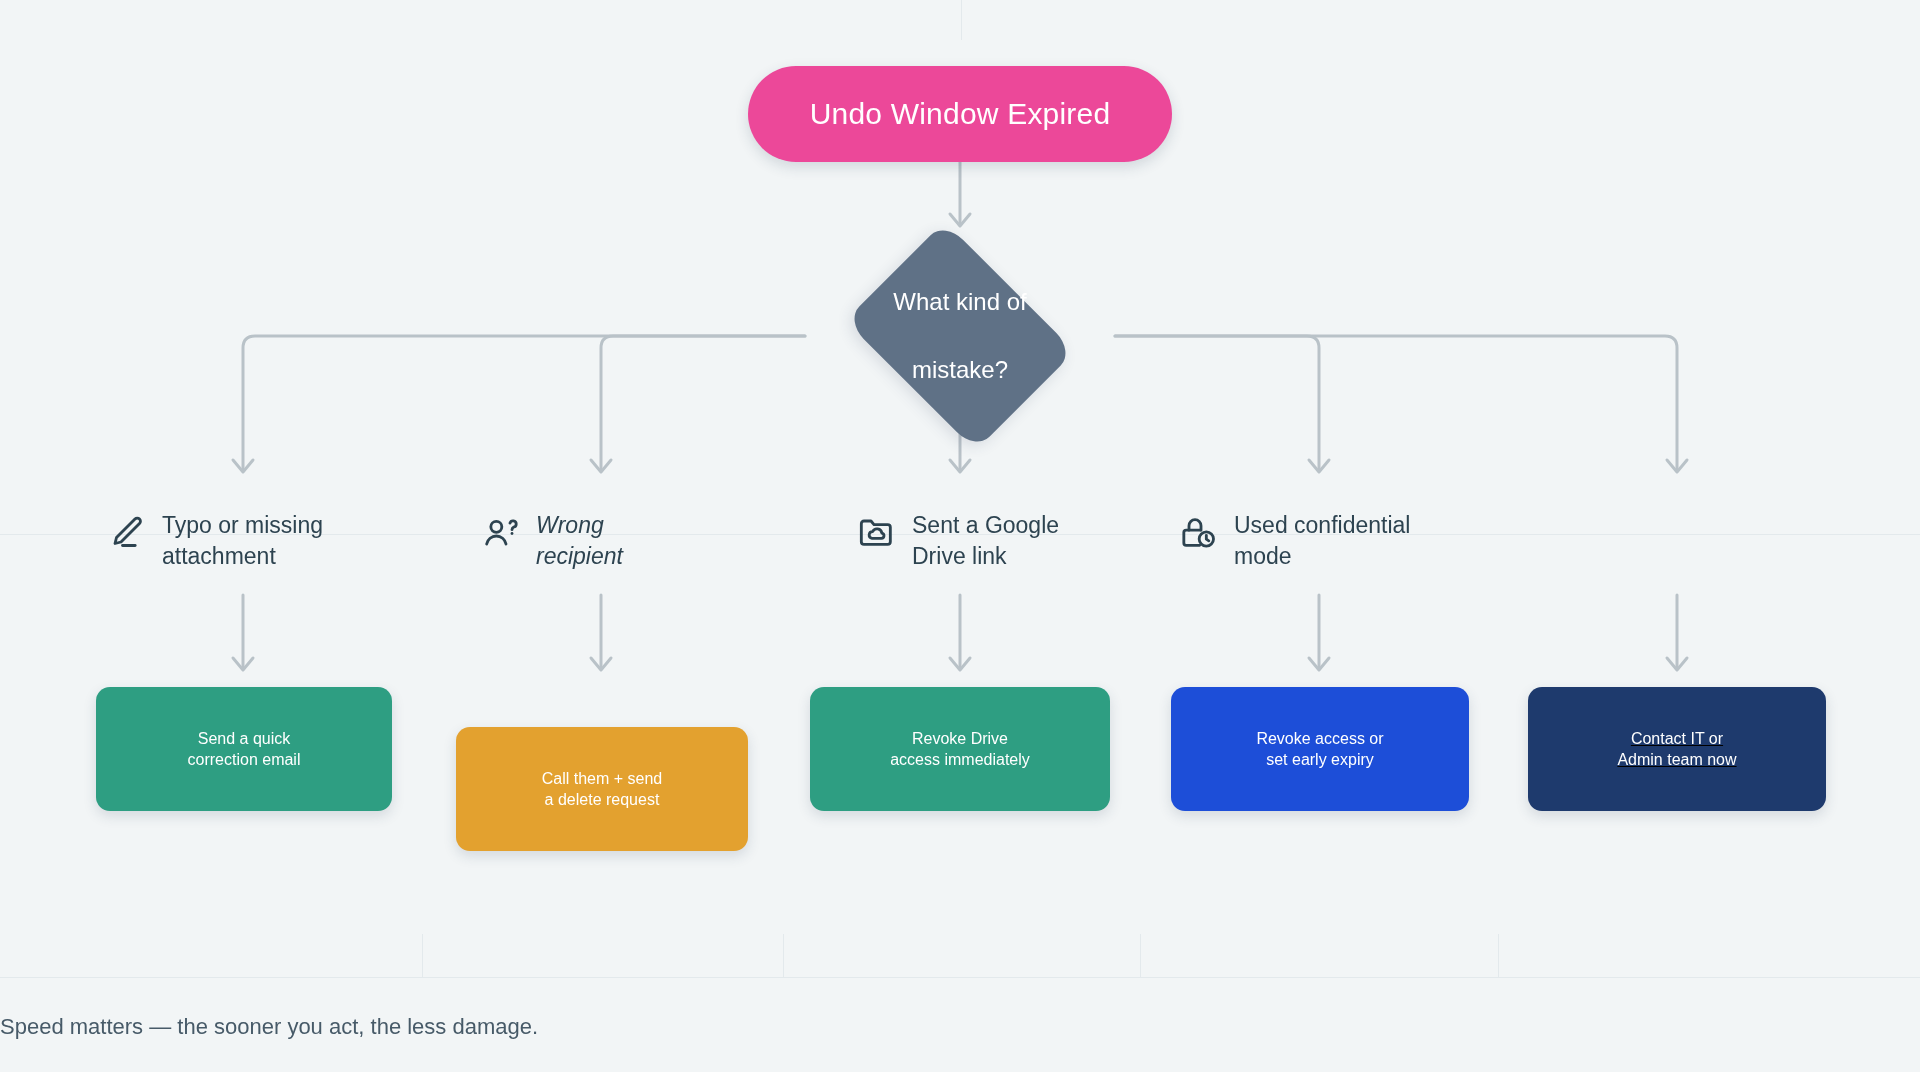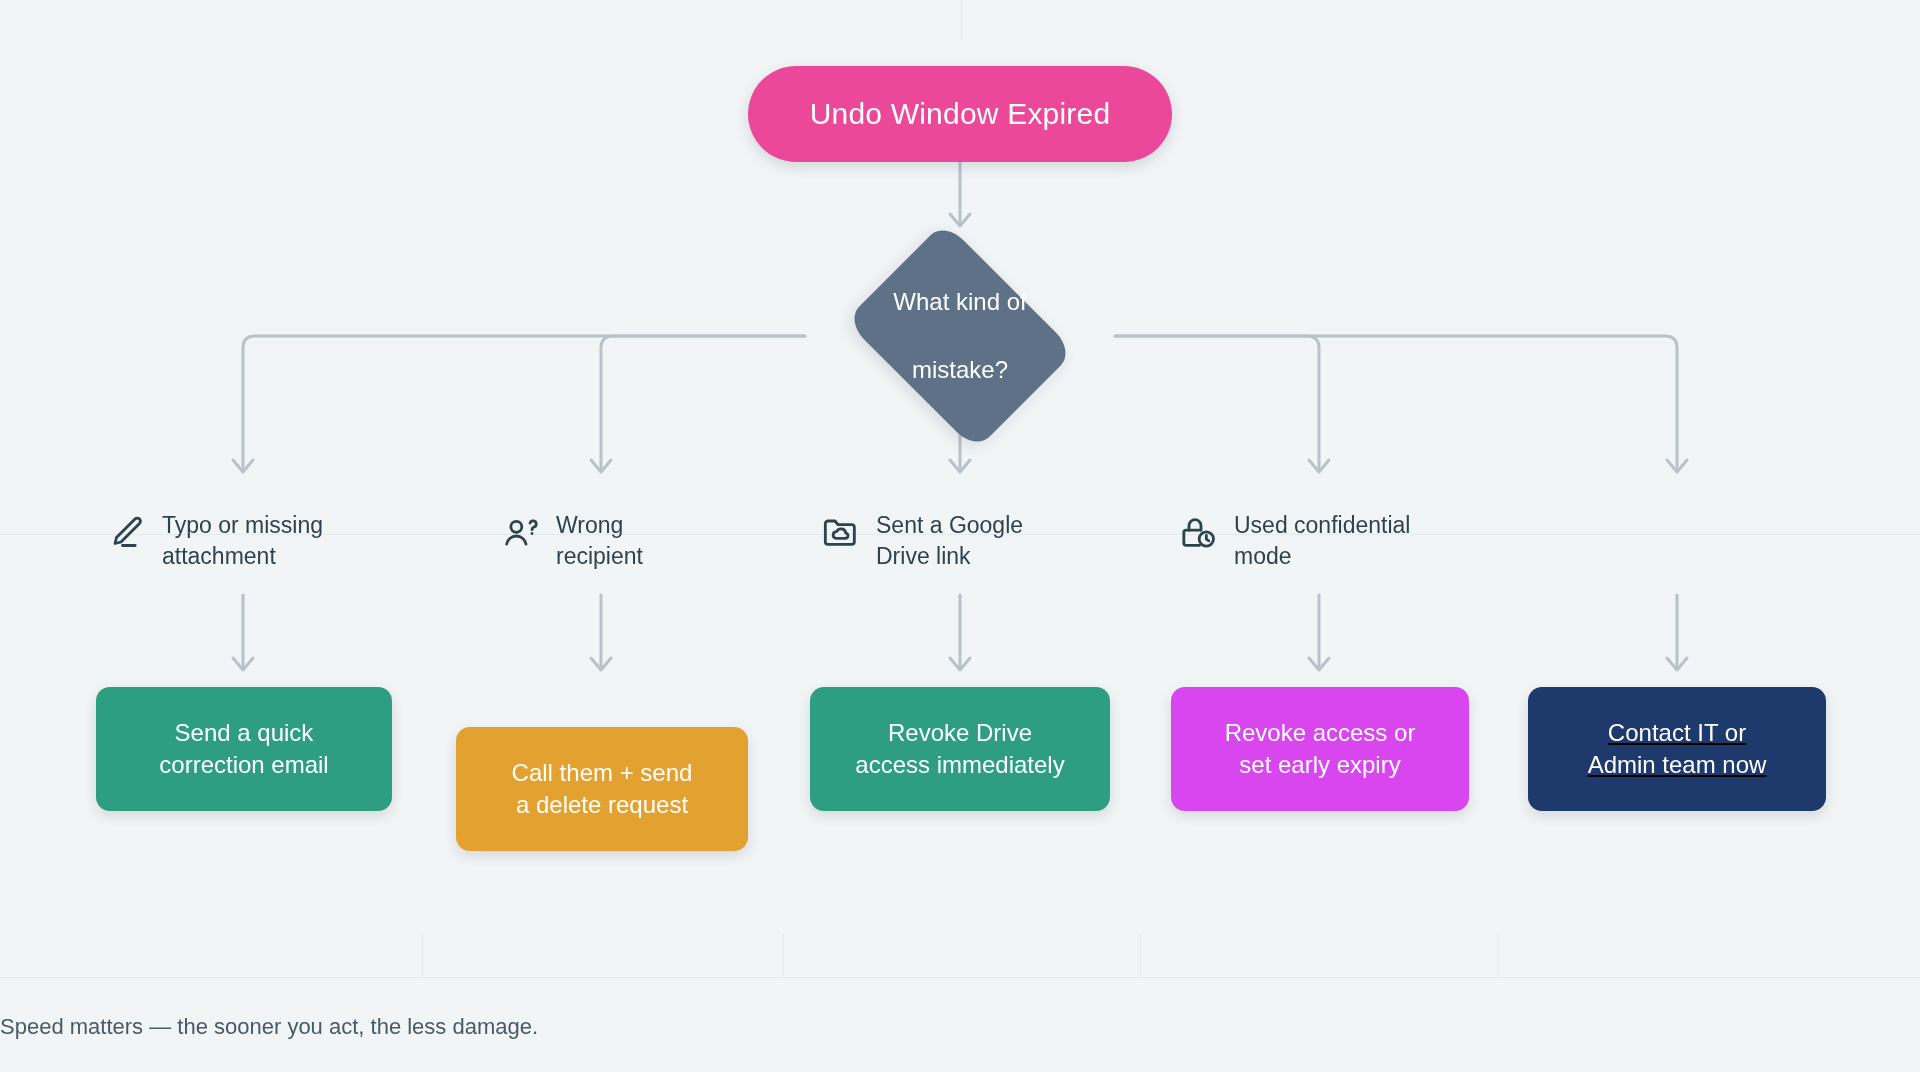--- a/index.html
+++ b/index.html
@@ -74,21 +74,21 @@
   
   .outcome {
     position:absolute; top:687px;
     height:124px;
     border-radius:14px;
     display:flex; align-items:center; justify-content:center;
     text-align:center;
     box-shadow:0 5px 13px rgba(40,60,90,.15);
   }
   .outcome span {
-    color:#ffffff; font-size:24px; line-height:1.32; white-space:pre-line;
+    color:#ffffff; font-size:16px; line-height:1.32; white-space:pre-line;
     padding:0 14px;
   }
 
   
   .footer {
     position:absolute; left:0; top:1014px; width:1776px;
     color:#475a68; font-size:22px;
   }
 </style>
 </head>
@@ -160,36 +160,36 @@
         <svg width="40" height="40" viewBox="0 0 24 24" fill="none" stroke="#2d4350" stroke-width="1.7" stroke-linecap="round" stroke-linejoin="round">
           <path d="M16.8 3.6a1.9 1.9 0 0 1 2.7 2.7L8.4 17.4l-3.6.9.9-3.6z"></path>
           <path d="M9.3 19.5h7.6"></path>
         </svg>
       </span>
       <span class="branch-text">Typo or missing
 attachment</span>
     </div>
   </div>
 
-  <div class="branch" style="left:500px; width:300px;">
+  <div class="branch" style="left:480px; width:300px;font-style:italic;">
     <div class="branch-head">
       <span class="branch-icon">
         <svg width="40" height="40" viewBox="0 0 24 24" fill="none" stroke="#2d4350" stroke-width="1.7" stroke-linecap="round" stroke-linejoin="round">
           <circle cx="9.2" cy="8.3" r="3.3"></circle>
           <path d="M3.4 18.6a5.9 5.9 0 0 1 11.6 0"></path>
           <path d="M17.4 6.1a1.9 1.9 0 1 1 2.1 2.4c-.6.3-.9.8-.9 1.5"></path>
           <circle cx="18.6" cy="12.3" r=".85" fill="#2d4350" stroke="none"></circle>
         </svg>
       </span>
       <span class="branch-text">Wrong
 recipient</span>
     </div>
   </div>
 
-  <div class="branch" style="left:820px; width:320px;">
+  <div class="branch" style="left:856px; width:320px;">
     <div class="branch-head">
       <span class="branch-icon">
         <svg width="40" height="40" viewBox="0 0 24 24" fill="none" stroke="#2d4350" stroke-width="1.7" stroke-linecap="round" stroke-linejoin="round">
           <path d="M2.6 6.4a1.6 1.6 0 0 1 1.6-1.6h4.2l1.8 2.2h8.2a1.6 1.6 0 0 1 1.6 1.6v8.6a1.6 1.6 0 0 1-1.6 1.6H4.2a1.6 1.6 0 0 1-1.6-1.6z"></path>
           <path d="M9 15.2a2.05 2.05 0 0 1 .35-4.07 2.95 2.95 0 0 1 5.55.9 1.6 1.6 0 0 1-.25 3.17z"></path>
         </svg>
       </span>
       <span class="branch-text">Sent a Google
 Drive link</span>
     </div>
@@ -216,21 +216,21 @@
 correction email</span>
   </div>
   <div class="outcome" style="left:456px; width:292px; background:#e3a12f;margin-top:40px;">
     <span>Call them + send
 a delete request</span>
   </div>
   <div class="outcome" style="left:810px; width:300px; background:#2e9e82;">
     <span>Revoke Drive
 access immediately</span>
   </div>
-  <div class="outcome" style="left:1171px; width:298px; background:#d946ef;">
+  <div class="outcome" style="left:1171px; width:298px; background:#1d4ed8;">
     <span>Revoke access or
 set early expiry</span>
   </div>
   <div class="outcome" style="left:1528px; width:298px; background:#1e3a6d;text-decoration:underline;">
     <span>Contact IT or
 Admin team now</span>
   </div>
 
   <div class="footer">Speed matters — the sooner you act, the less damage.</div>
 

